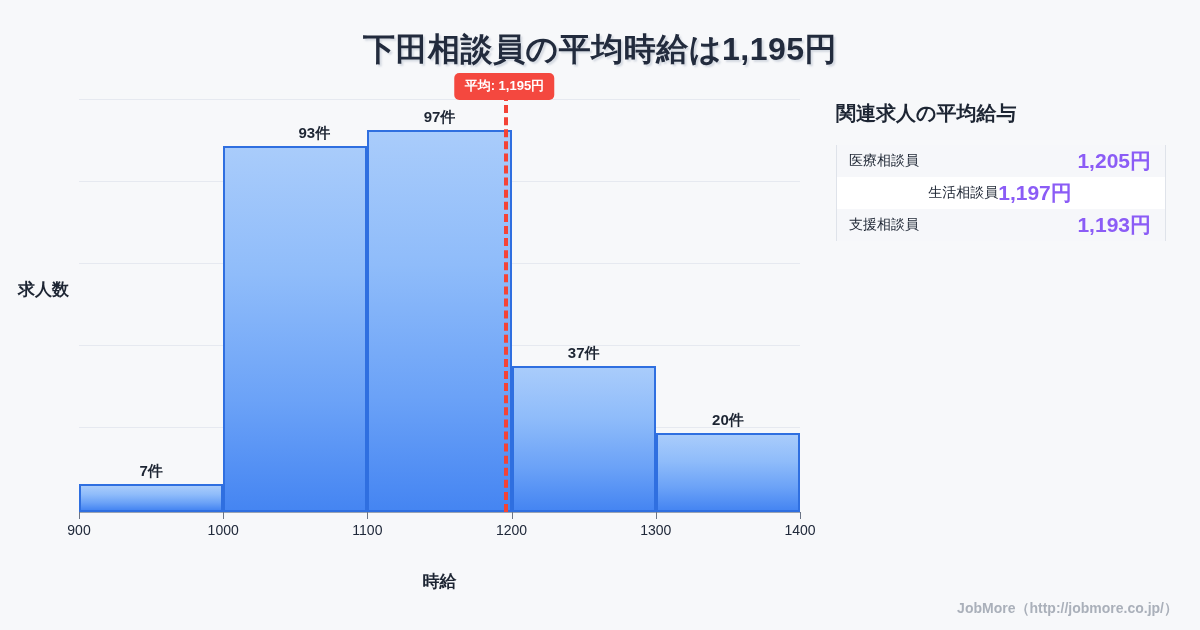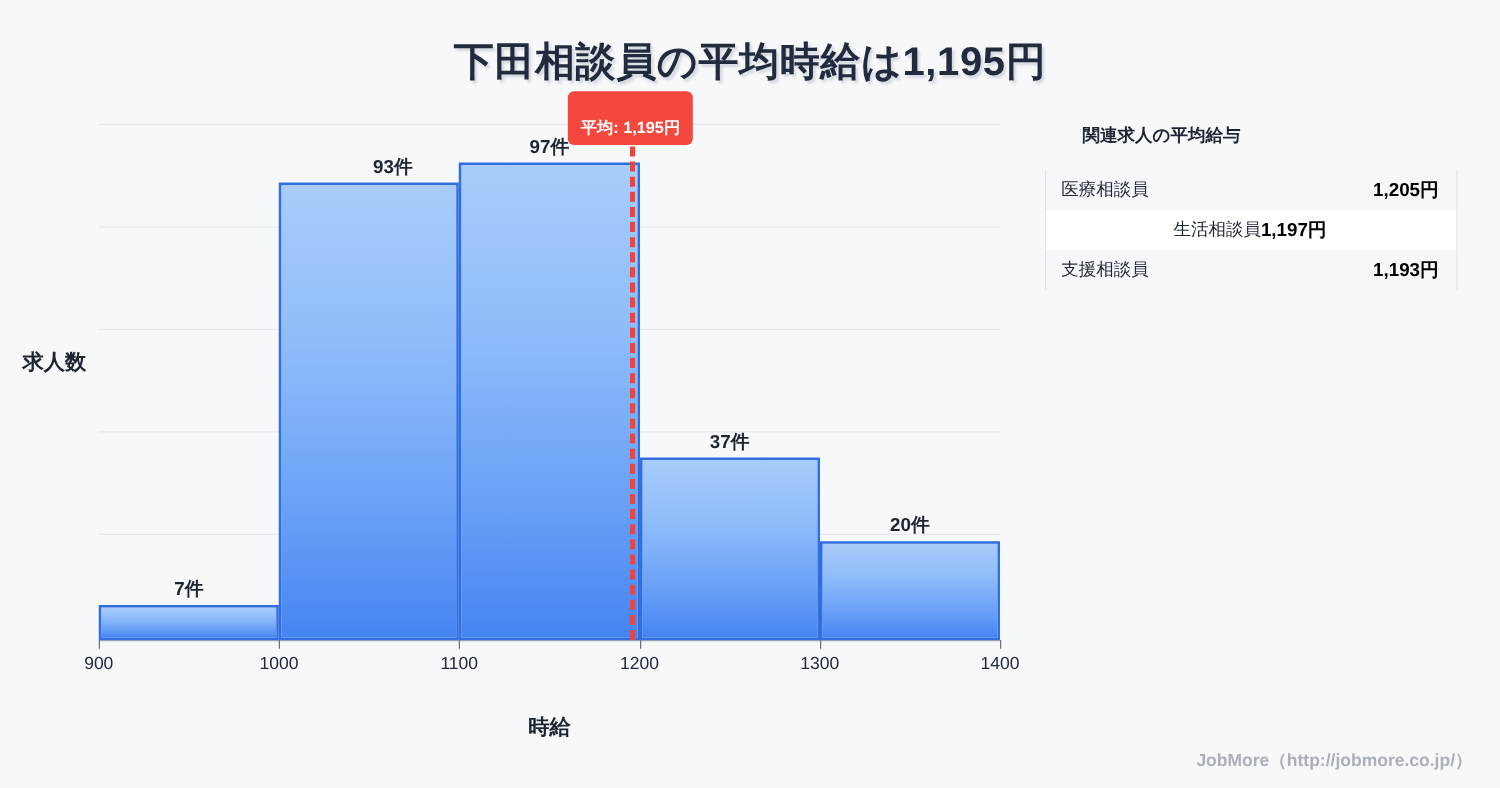--- a/index.html
+++ b/index.html
@@ -71,21 +71,21 @@
     border-left: 4px dashed #f44336;
   }
   #mean-badge {
     position: absolute;
     top: -26px;
     transform: translateX(-50%);
     background: #f4483f;
     color: #ffffff;
     font-size: 13px;
     font-weight: bold;
-    padding: 20px 10px 5px 10px;
+    padding: 4px 10px 5px 10px;
     border-radius: 5px;
     white-space: nowrap;
   }
 
   
   #x-axis {
     position: absolute;
     left: 79px;
     top: 512px;
     width: 721px;
@@ -127,25 +127,24 @@
   }
 
   
   #side-panel {
     position: absolute;
     left: 836px;
     top: 100px;
     width: 330px;
   }
   #side-panel-title {
-    font-size: 14px;
+    font-size: 20px;
     font-weight: bold;
     color: #1d2533;
     margin-bottom: 18px;
-    margin-left: 30px;
   }
   #related-table {
     border-left: 1px solid #dfe3ea;
     border-right: 1px solid #dfe3ea;
     width: 328px;
   }
   .related-row {
     display: flex;
     align-items: center;
     justify-content: space-between;
@@ -153,23 +152,23 @@
     padding: 0 14px 0 12px;
     box-sizing: border-box;
   }
   .related-row.shade { background: #f6f7fa; }
   .related-row.plain { background: #ffffff; justify-content: center; }
   .related-name {
     font-size: 14px;
     color: #1d2533;
   }
   .related-value {
-    font-size: 15px;
-    font-weight: bold;
-    color: #000000;
+    font-size: 21px;
+    font-weight: bold;
+    color: #8b5cf6;
   }
 
   
   #footer {
     position: absolute;
     right: 22px;
     bottom: 12px;
     font-size: 14px;
     font-weight: bold;
     color: #aab0ba;

